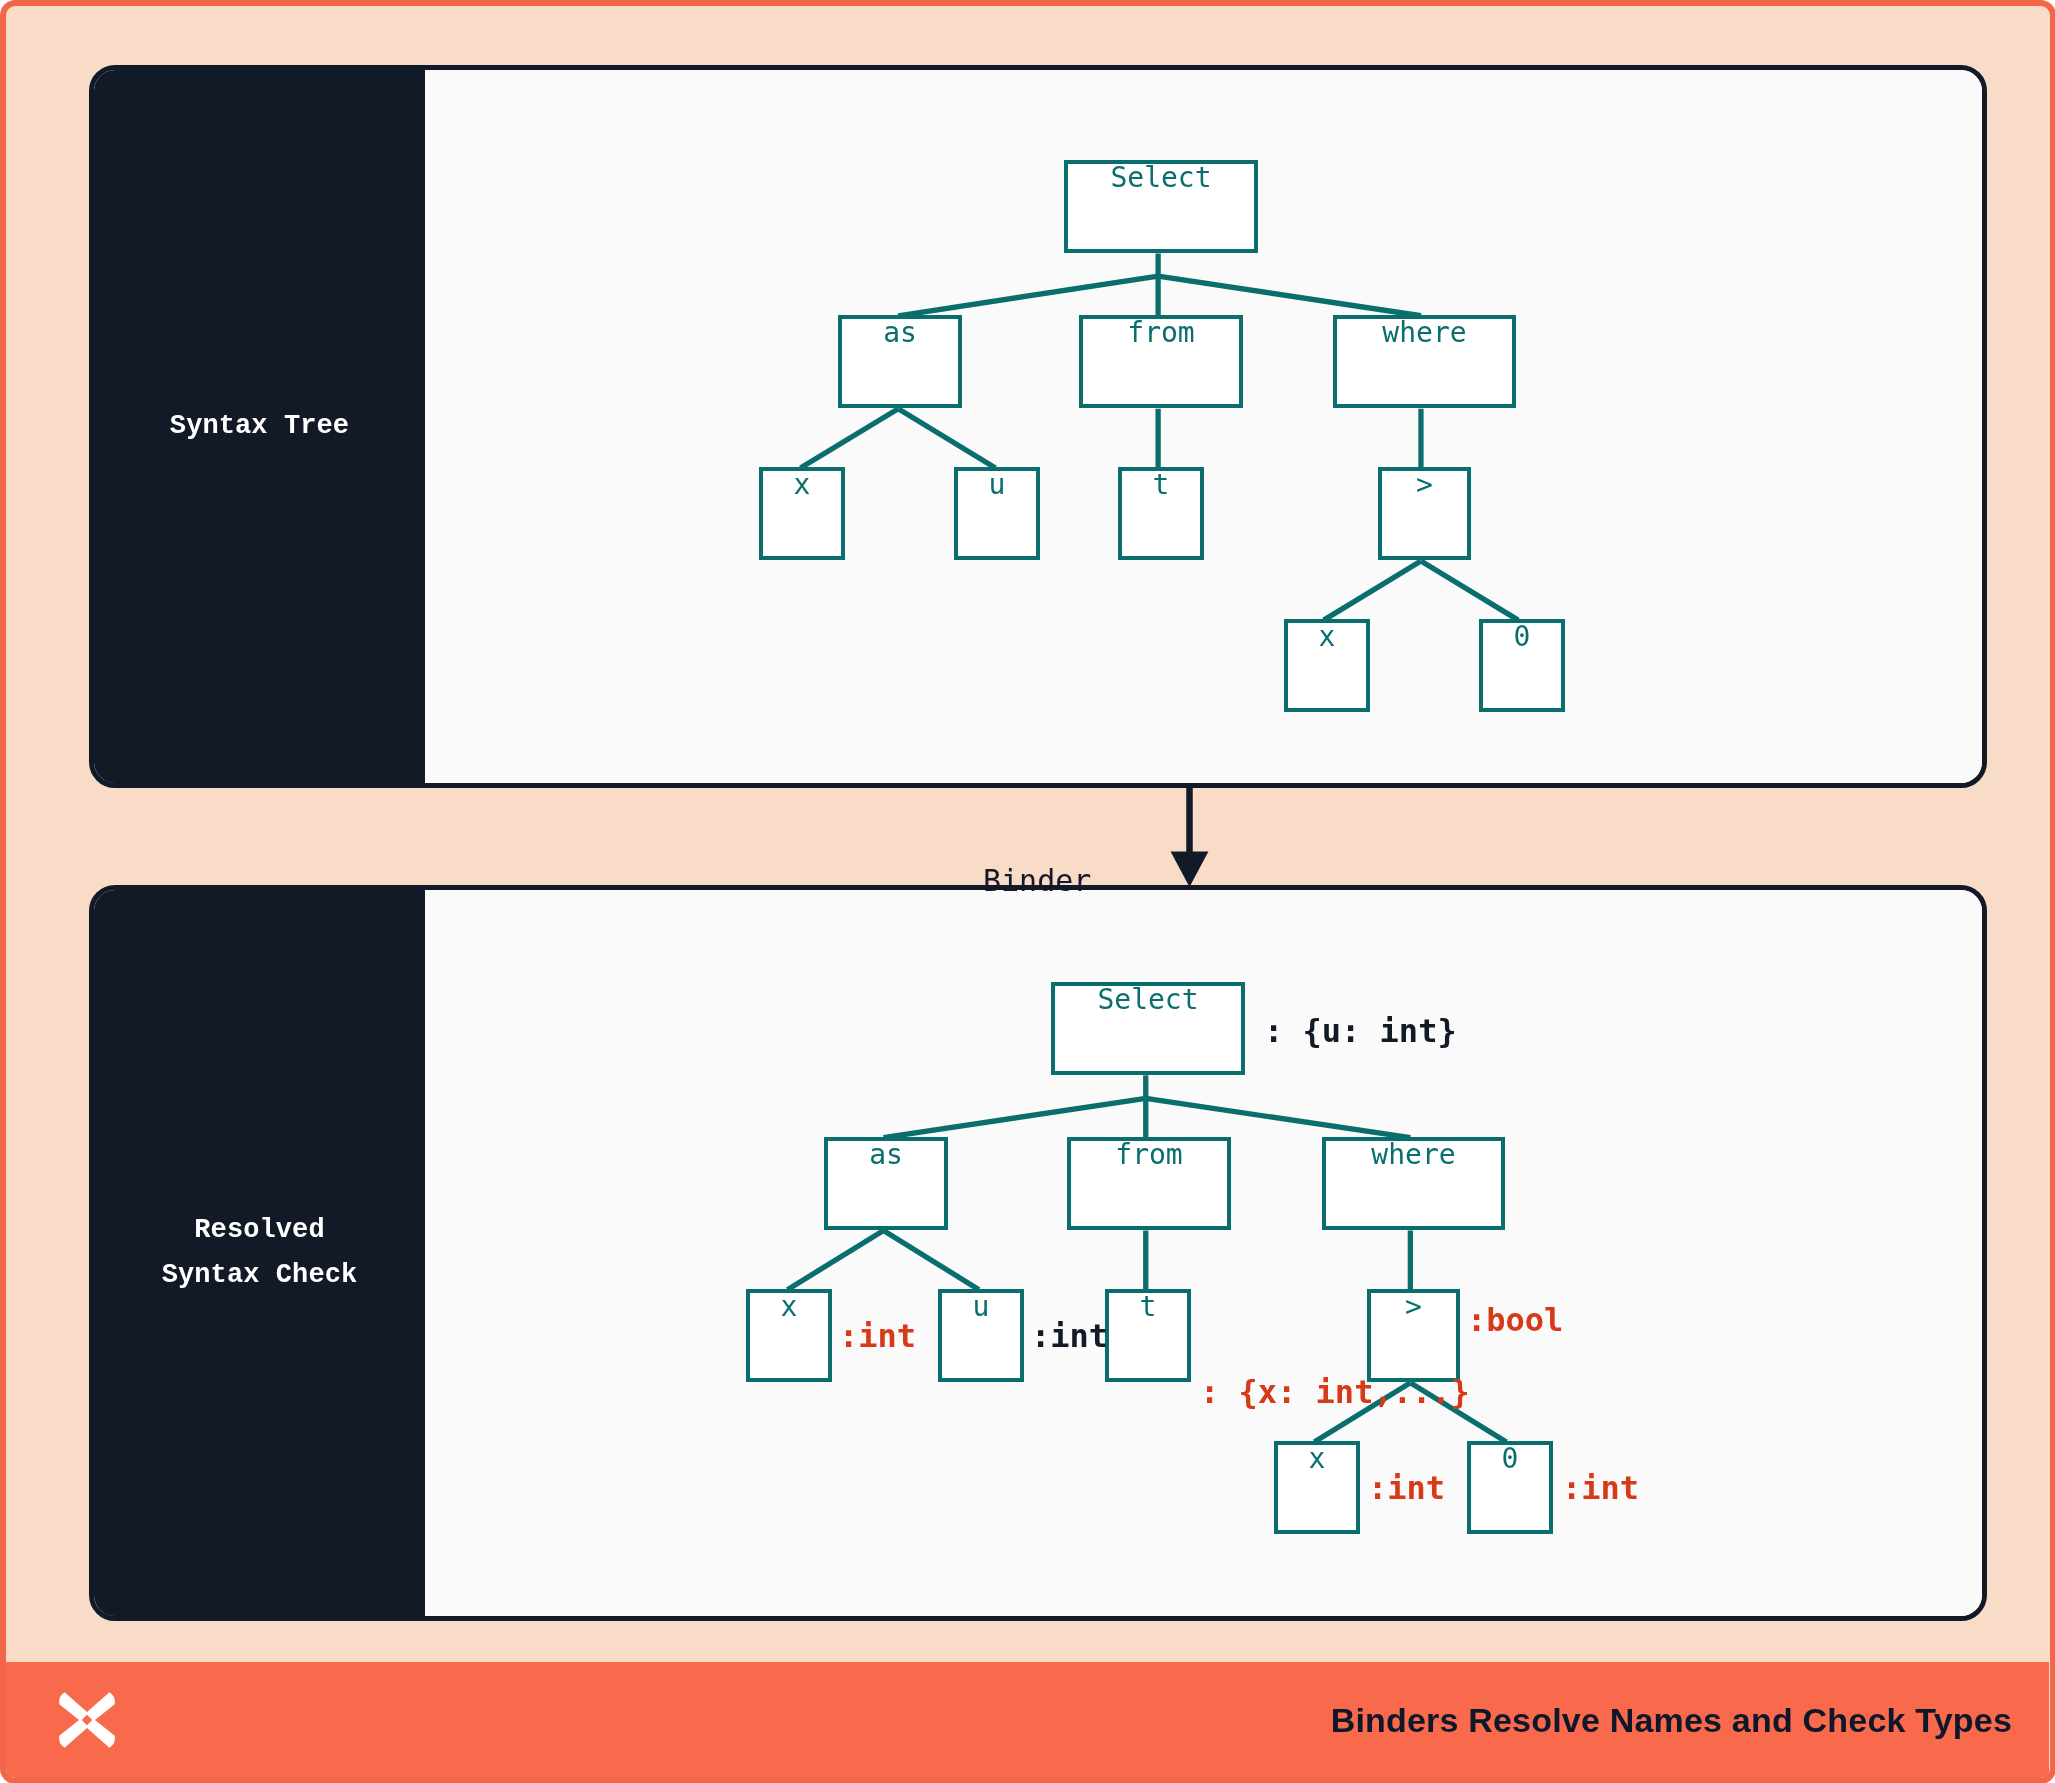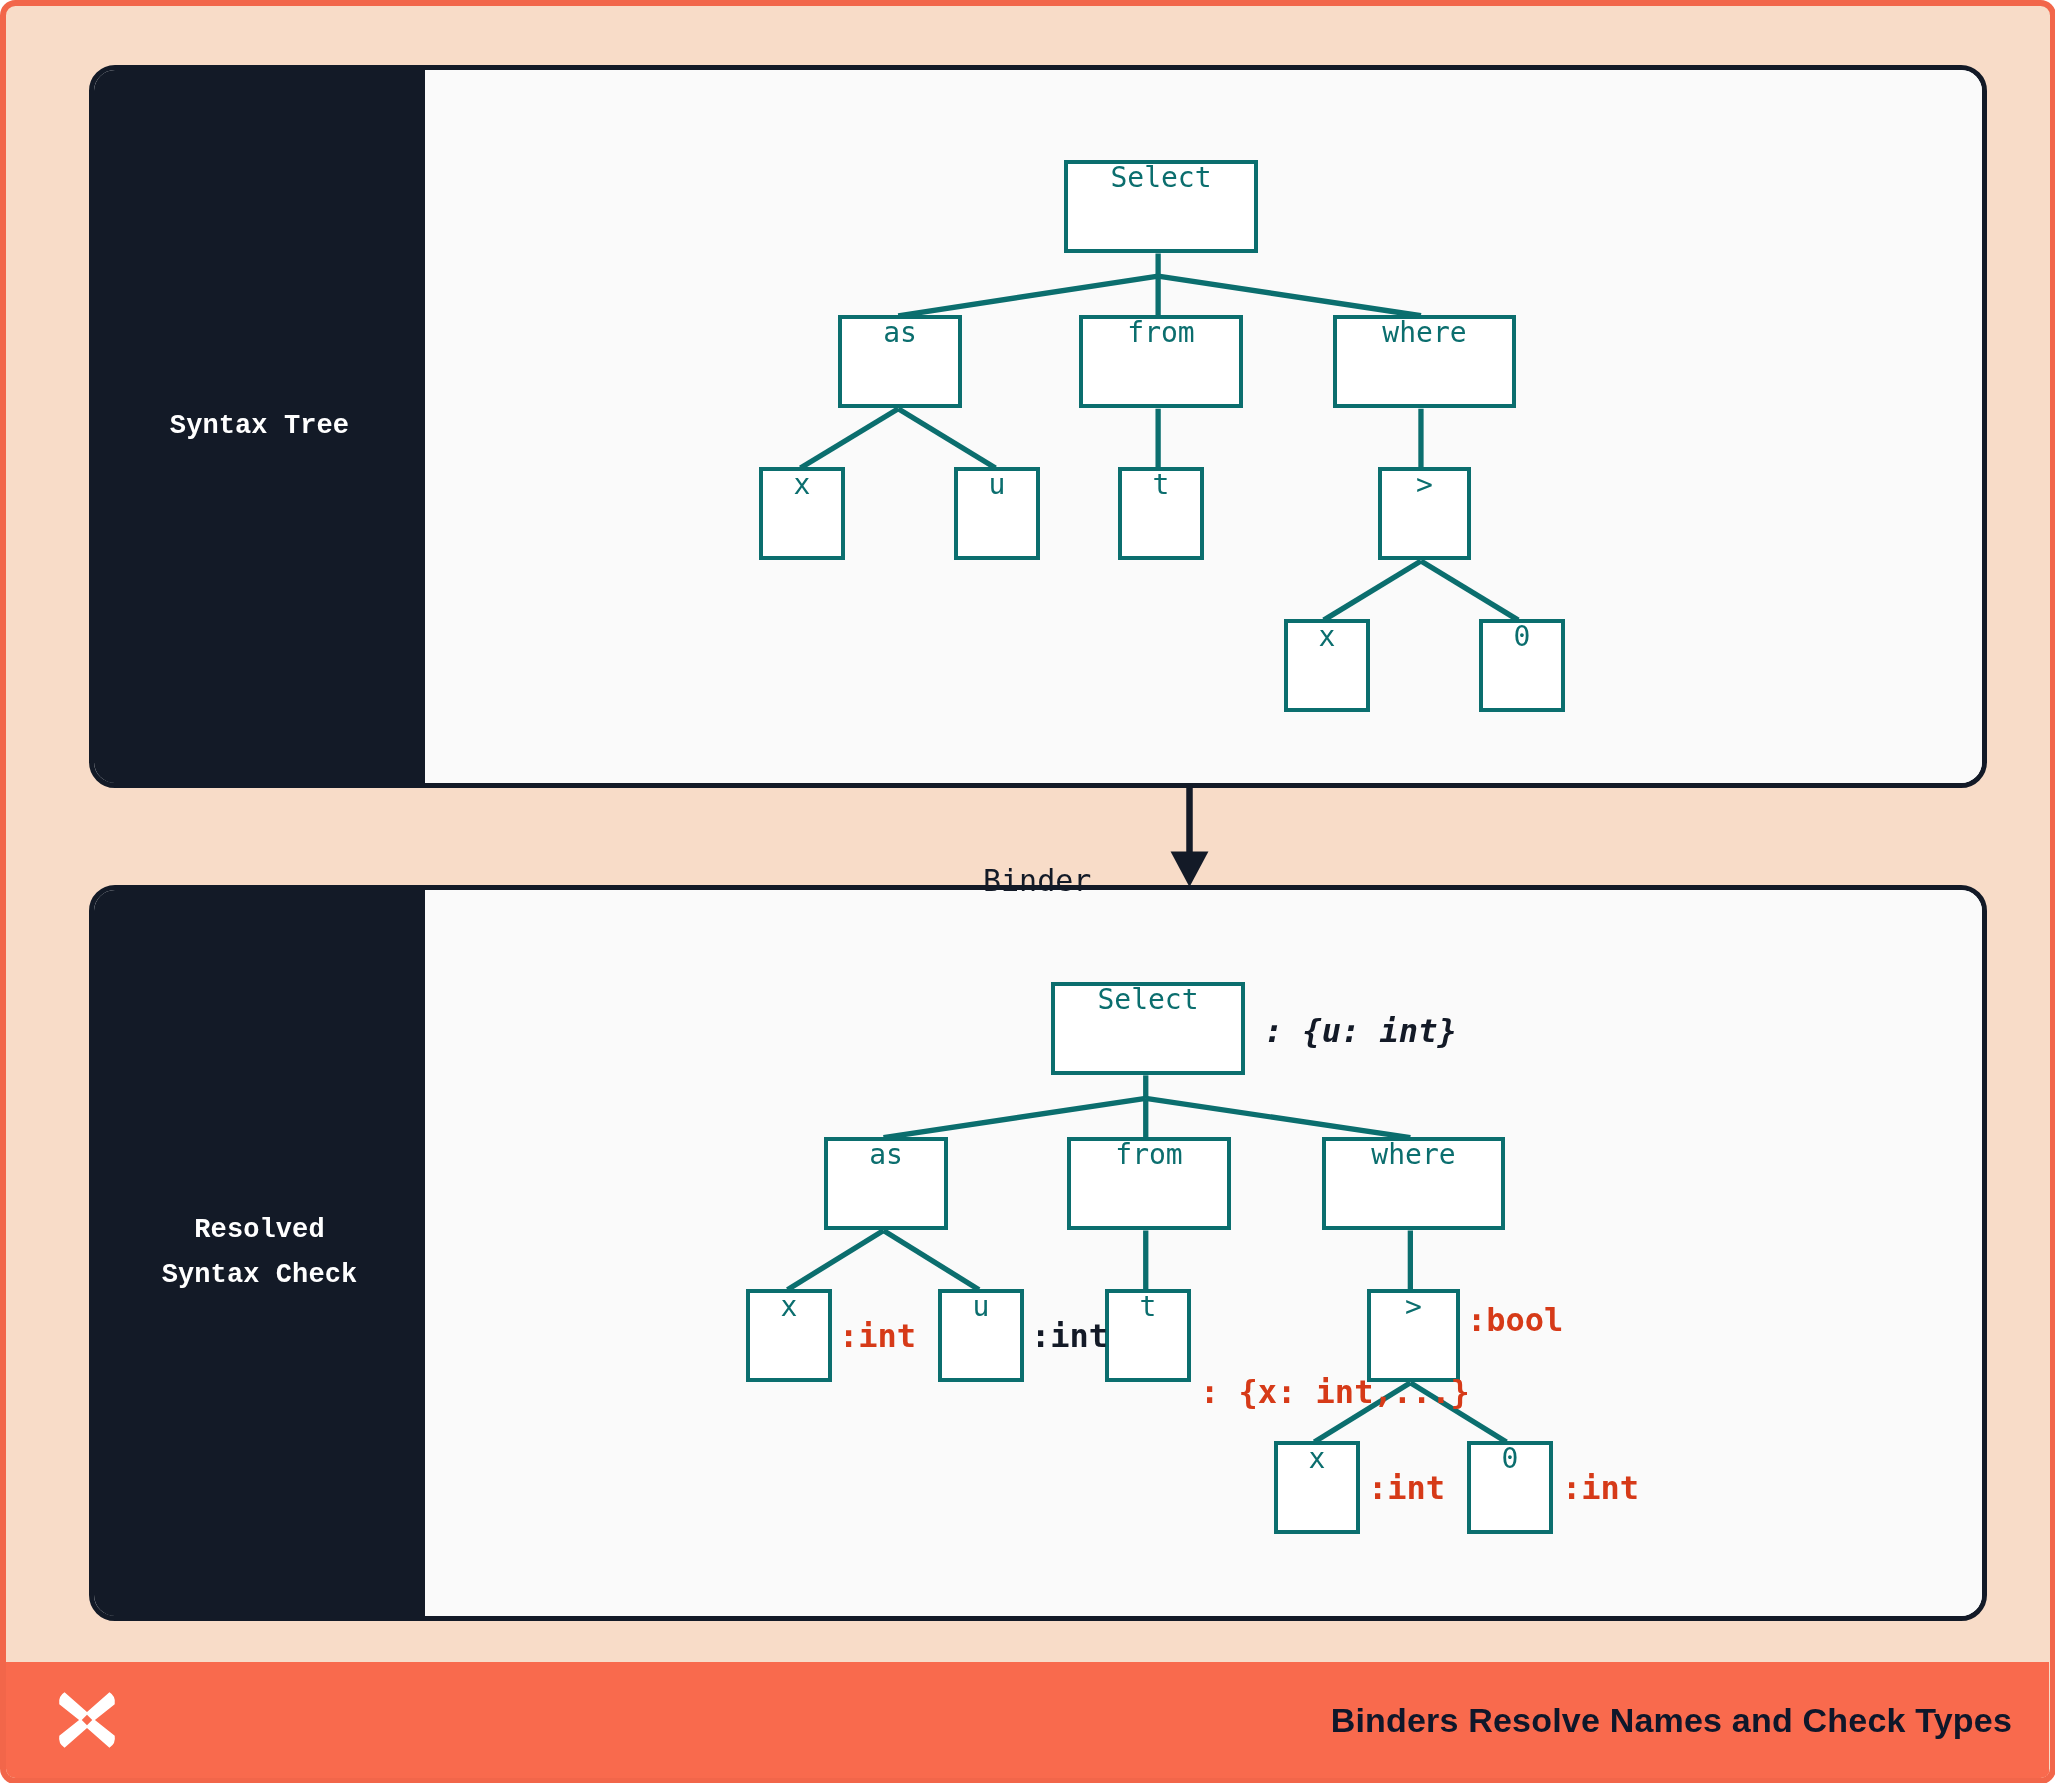--- a/index.html
+++ b/index.html
@@ -233,21 +233,21 @@
           <line x1="1223" y1="575" x2="1223" y2="675"></line>
           <line x1="1672" y1="575" x2="1672" y2="675"></line>
           <line x1="1672" y1="832" x2="1509" y2="932"></line>
           <line x1="1672" y1="832" x2="1835" y2="932"></line>
         </g>
       </svg>
 
       <div class="node" style="left:626px; top:92px; width:194px; height:93px;">
         <span>Select</span>
       </div>
-      <span class="ann dark" style="left:839px; top:125px;font-style:italic;">: {u: int}</span>
+      <span class="ann dark" style="left:839px; top:125px;">: {u: int}</span>
 
       <div class="node" style="left:399px; top:247px; width:124px; height:93px;">
         <span>as</span>
       </div>
 
       <div class="node" style="left:642px; top:247px; width:164px; height:93px;">
         <span>from</span>
       </div>
 
       <div class="node" style="left:897px; top:247px; width:183px; height:93px;">

